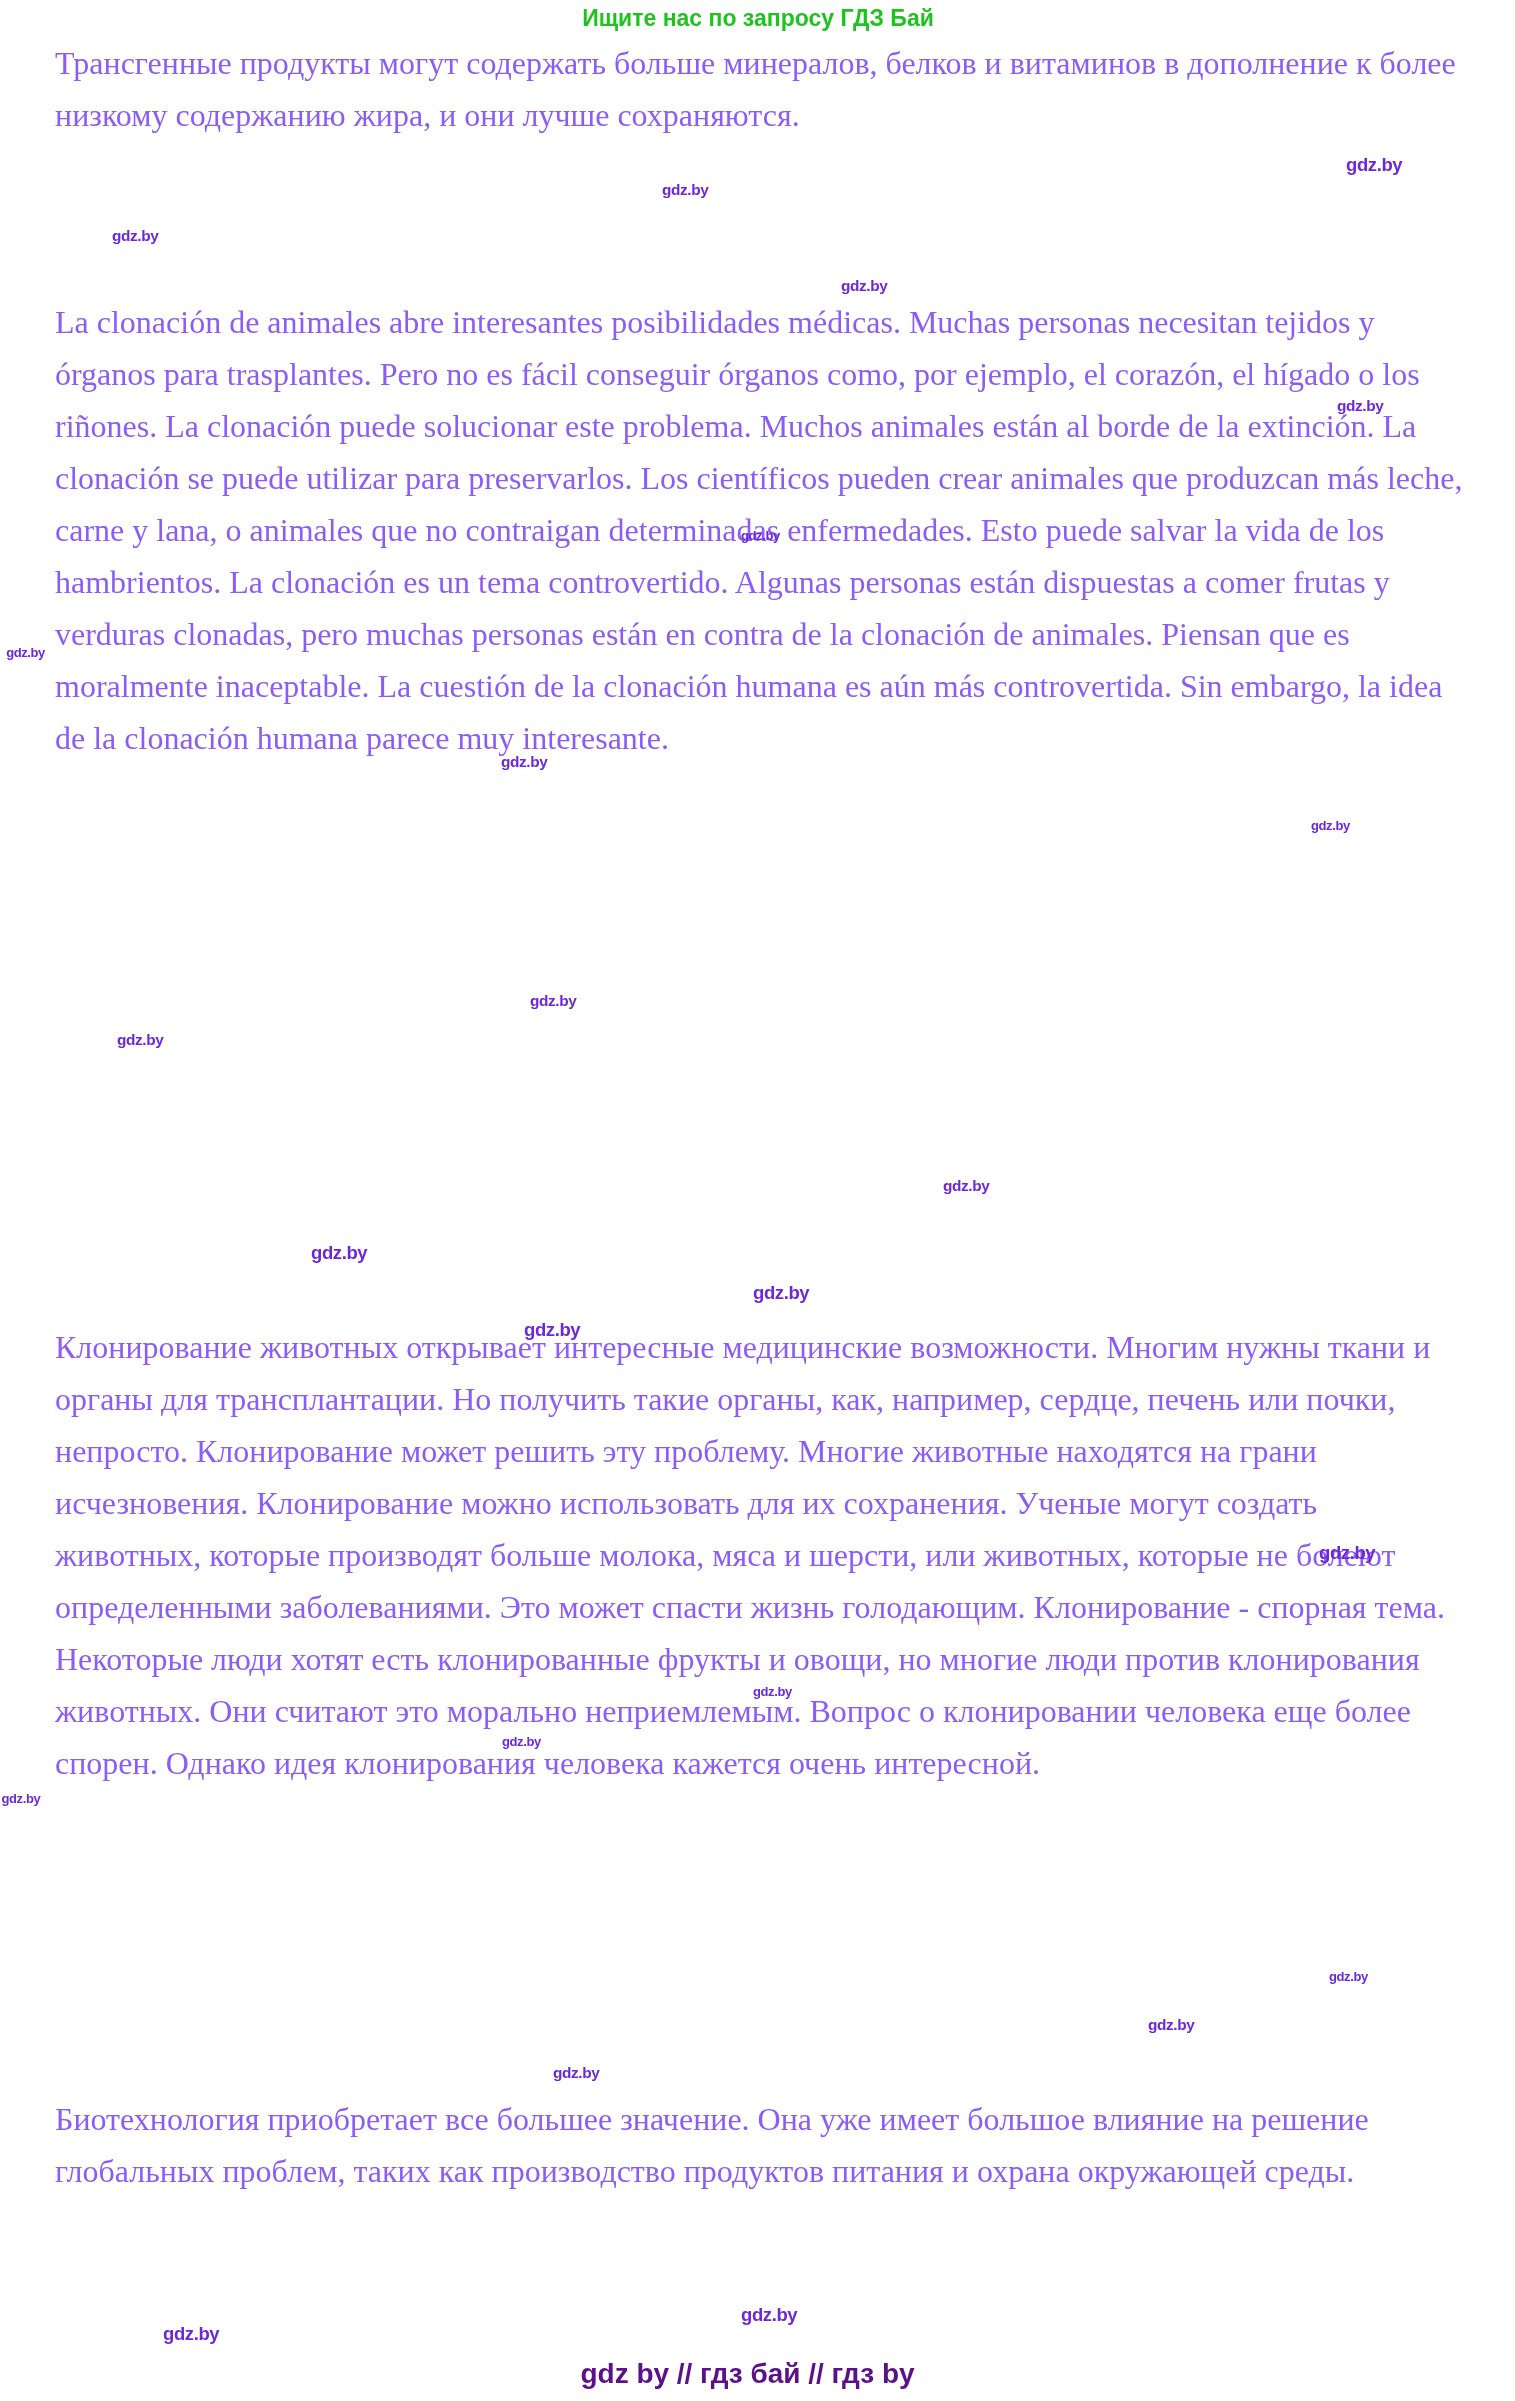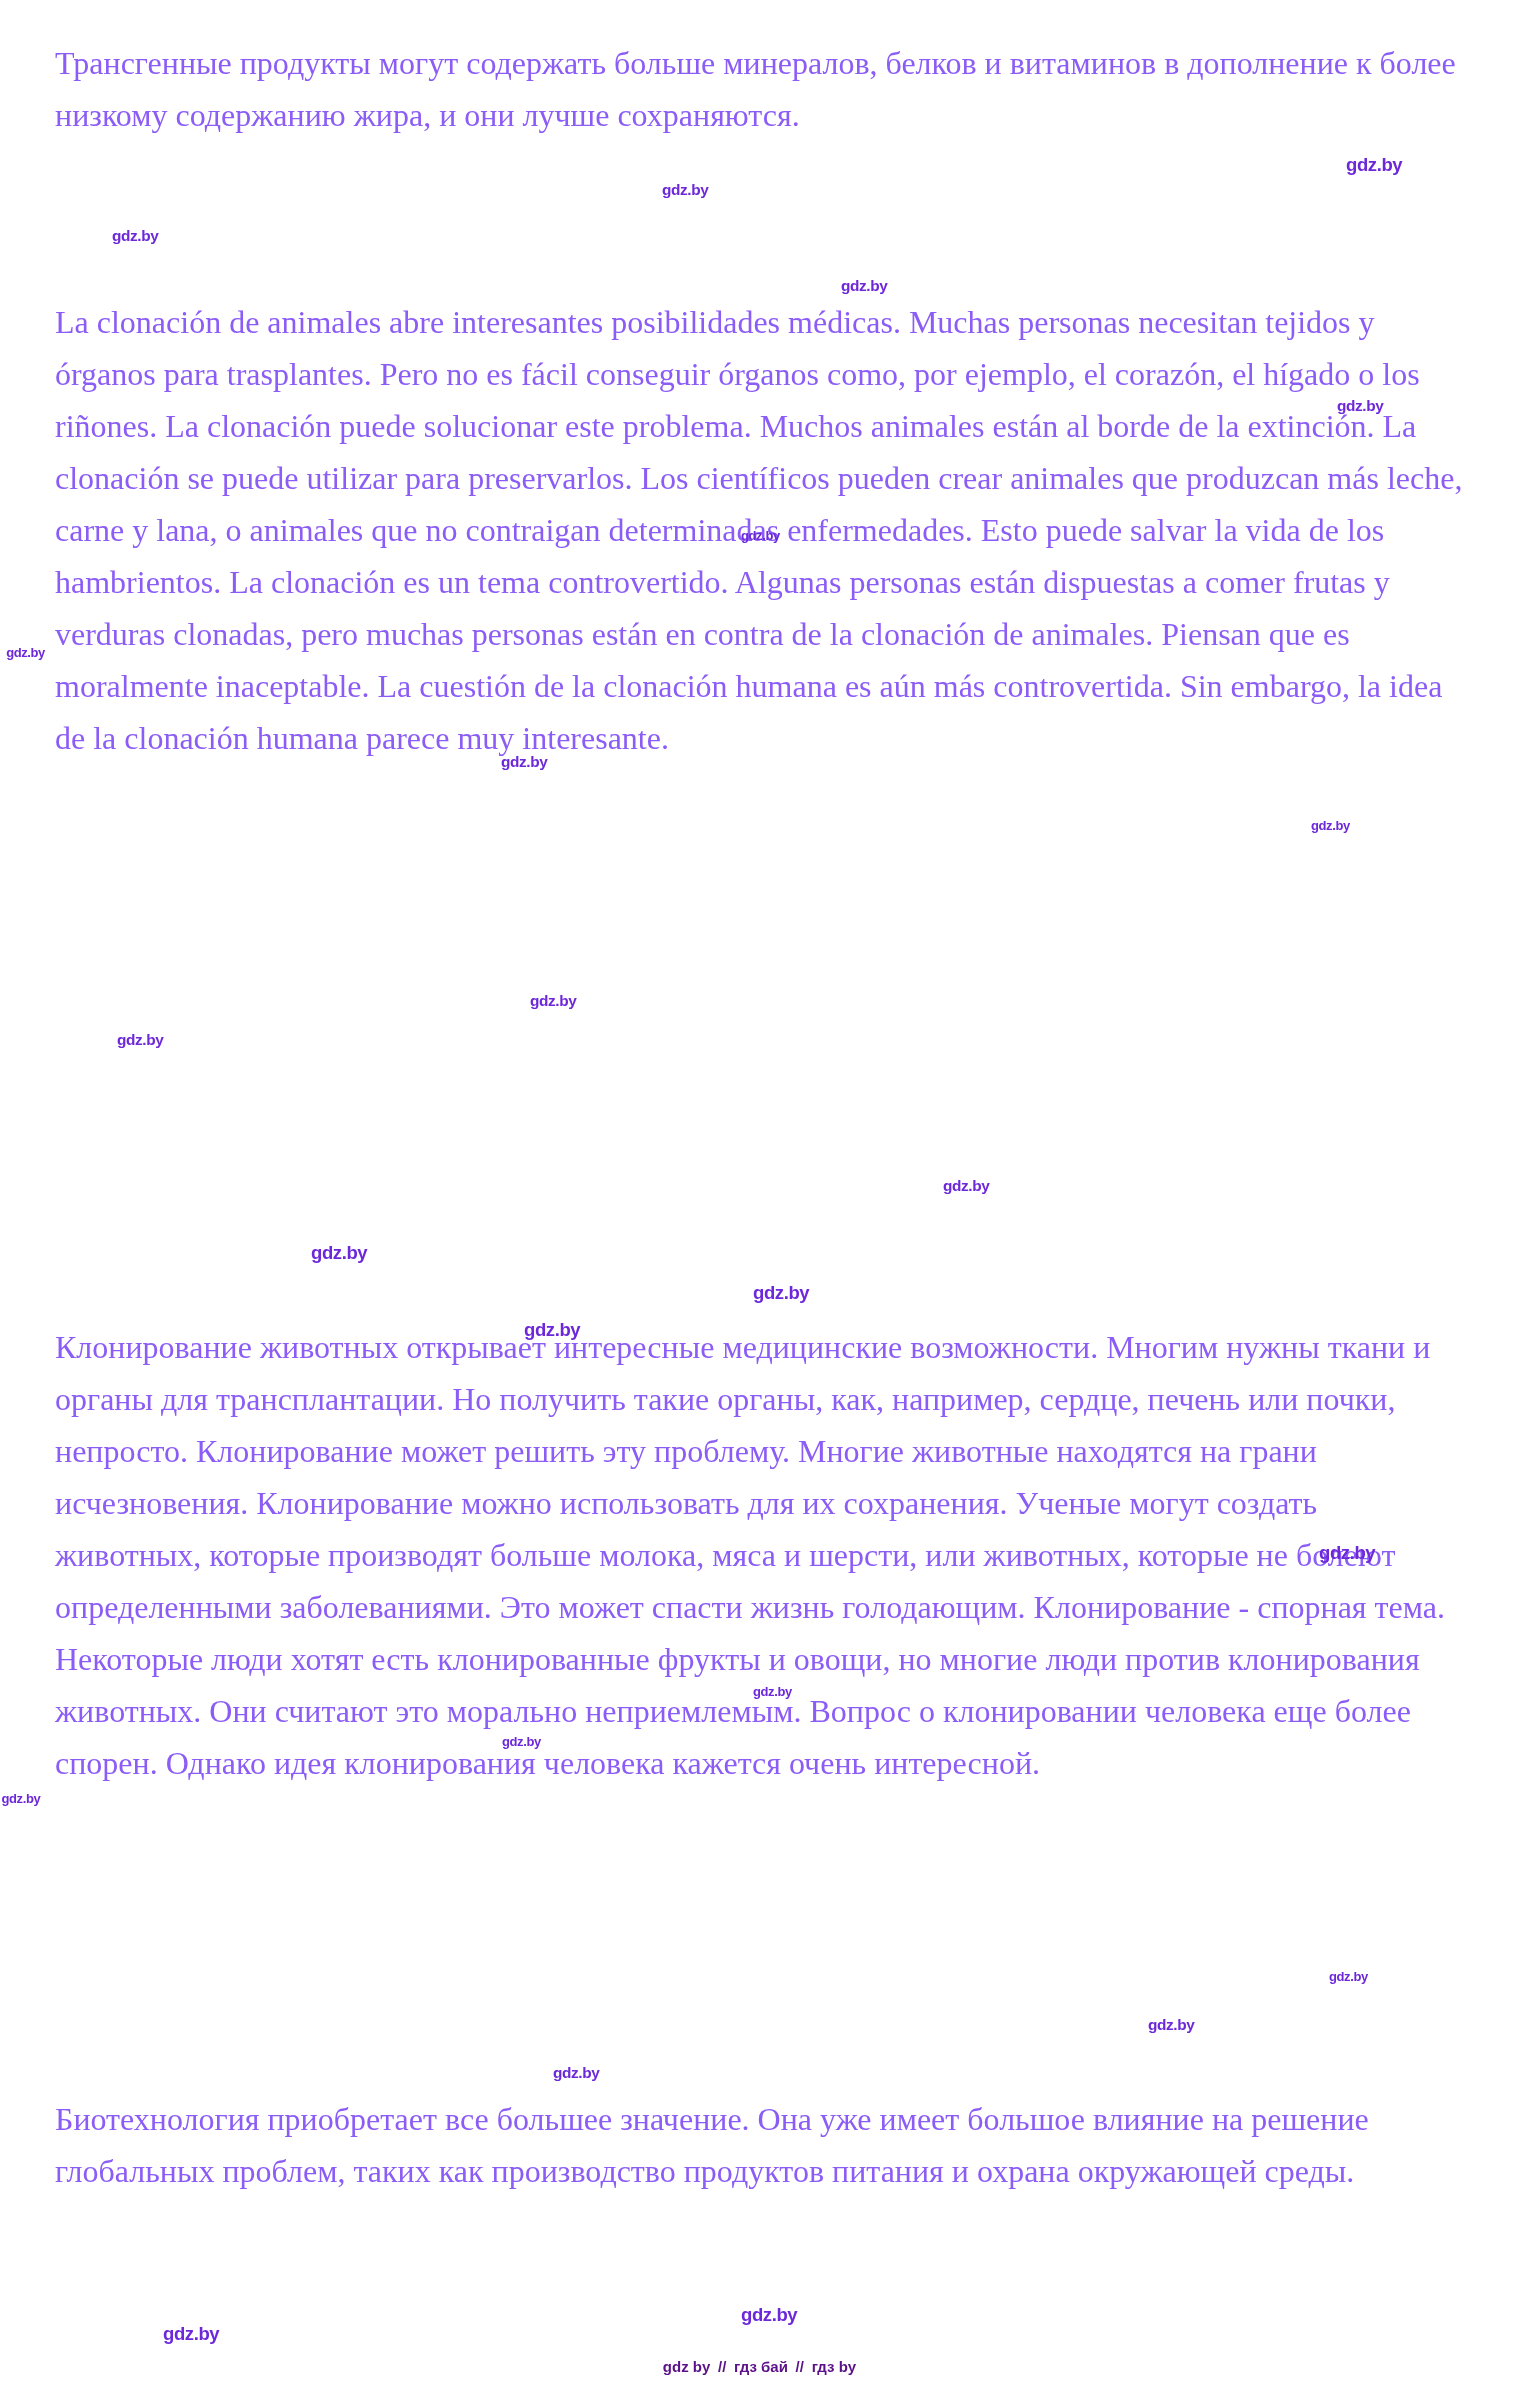--- a/index.html
+++ b/index.html
@@ -27,25 +27,25 @@
     font-family: "Liberation Sans", "DejaVu Sans", sans-serif;
     font-size: 23px;
     font-weight: bold;
     color: #1ec31e;
     letter-spacing: 0px;
     white-space: nowrap;
   }
   .promo-footer {
     position: absolute;
     top: 2358px;
-    left: 12px;
+    left: 0;
     width: 1495px;
     text-align: center;
     font-family: "Liberation Sans", "DejaVu Sans", sans-serif;
-    font-size: 15px;
+    font-size: 28px;
     font-weight: bold;
     color: #5b1187;
     white-space: nowrap;
   }
   .promo-footer .sep {
     color: #5b1187;
     padding: 0 7.7px;
   }
 
   
@@ -80,20 +80,21 @@
     letter-spacing: -0.4px;
   }
   .wm.sm { font-size: 15.4px; }
   .wm.xs { font-size: 13px; }
 </style>
 </head>
 <body>
 
 <div id="page">
 
+  <div class="promo-header">Ищите нас по запросу ГДЗ Бай</div>
 
   <div class="block" id="block-ru-intro">
     <p>Трансгенные продукты могут содержать больше минералов, белков и витаминов в дополнение к более низкому содержанию жира, и они лучше сохраняются.</p>
   </div>
 
   <div class="block" id="block-es-main">
     <p>La clonación de animales abre interesantes posibilidades médicas. Muchas personas necesitan tejidos y órganos para trasplantes. Pero no es fácil conseguir órganos como, por ejemplo, el corazón, el hígado o los riñones. La clonación puede solucionar este problema. Muchos animales están al borde de la extinción. La clonación se puede utilizar para preservarlos. Los científicos pueden crear animales que produzcan más leche, carne y lana, o animales que no contraigan determinadas enfermedades. Esto puede salvar la vida de los hambrientos. La clonación es un tema controvertido. Algunas personas están dispuestas a comer frutas y verduras clonadas, pero muchas personas están en contra de la clonación de animales. Piensan que es moralmente inaceptable. La cuestión de la clonación humana es aún más controvertida. Sin embargo, la idea de la clonación humana parece muy interesante.</p>
   </div>
 
 

